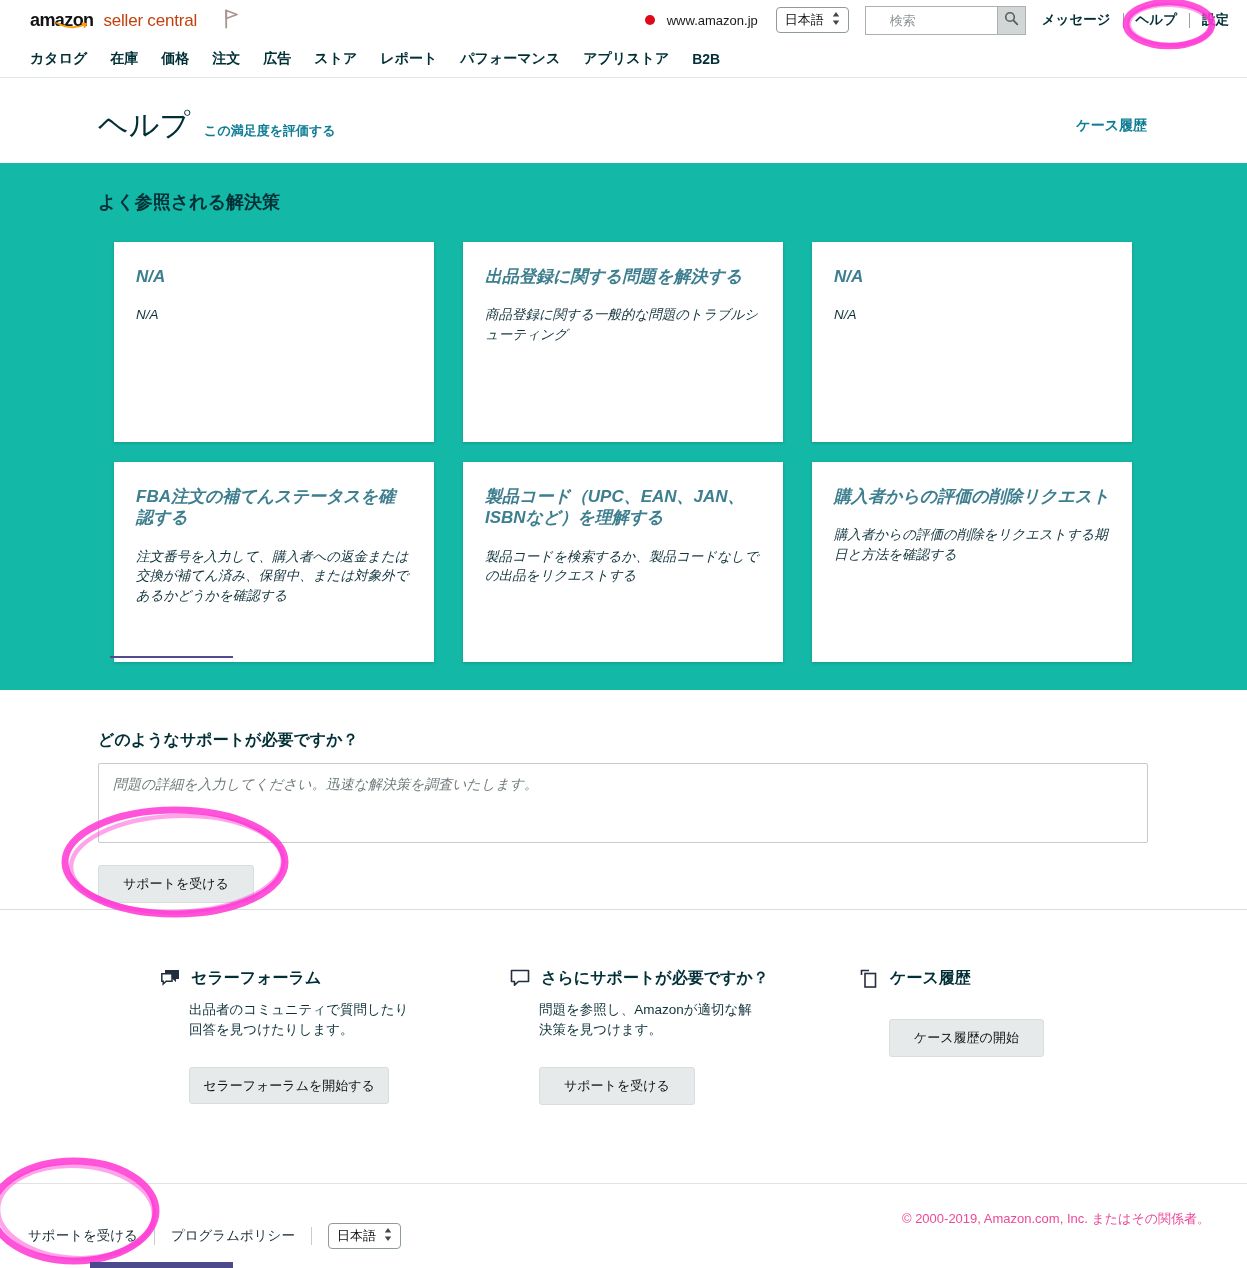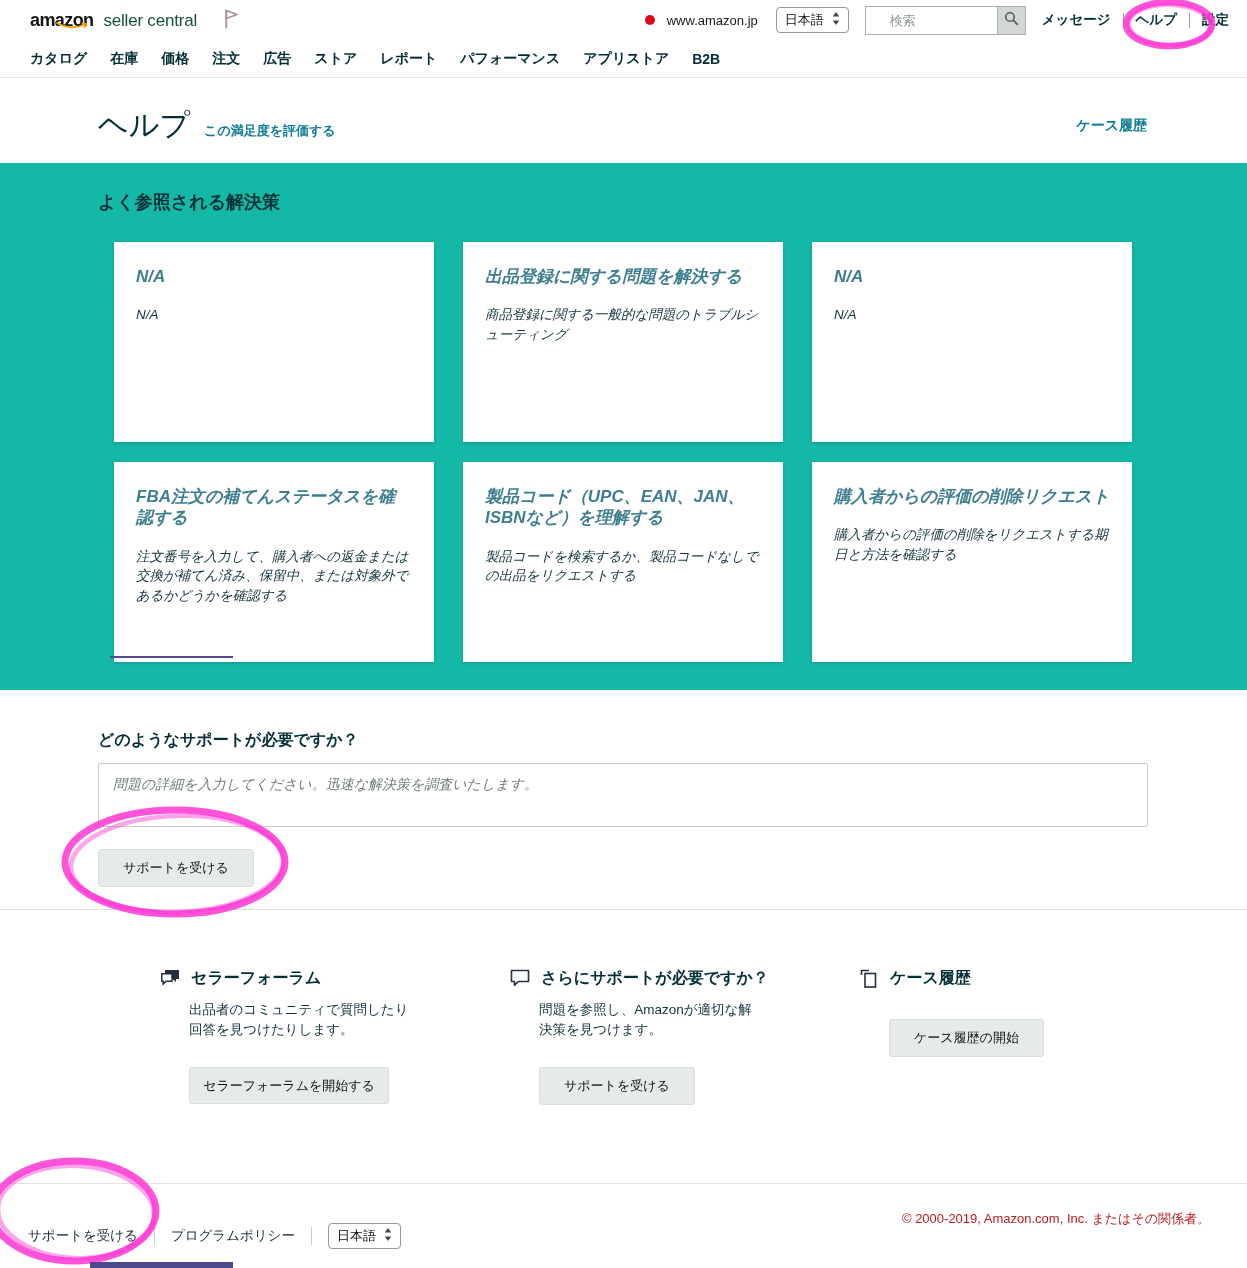--- a/index.html
+++ b/index.html
@@ -5,21 +5,21 @@
   * { margin:0; padding:0; box-sizing:border-box; }
   html,body { width:1247px; background:#fff; font-family:"Liberation Sans", sans-serif; color:#0f323a; }
   .page { position:relative; width:1247px; height:1268px; overflow:hidden; background:#fff; }
 
   
   .topbar { height:40px; display:flex; align-items:center; justify-content:space-between; padding:0 18px 0 30px; }
   .topbar-left { display:flex; align-items:center; gap:26px; }
   .logo { display:flex; align-items:baseline; gap:5px; cursor:pointer; }
   .logo-amazon { font-weight:800; font-size:18px; color:#131313; letter-spacing:-0.6px; position:relative; }
   .logo-amazon svg { position:absolute; left:2px; bottom:-4px; }
-  .logo-suffix { font-size:17px; color:#14532d; letter-spacing:-0.2px; }
+  .logo-suffix { font-size:17px; color:#c2410c; letter-spacing:-0.2px; }
   .topbar-right { display:flex; align-items:center; gap:12px; }
   .jp-flag { width:10px; height:10px; border-radius:50%; background:#de0a17; display:inline-block; }
   .marketplace { font-size:13px; color:#1a1a1a; margin-right:6px; }
   .selectbox { display:flex; align-items:center; gap:8px; border:1px solid #8f9a9a; border-radius:4px; padding:3px 8px; font-size:13px; color:#111; background:#fff; cursor:pointer; }
   .searchwrap { display:flex; align-items:stretch; margin:0 4px; }
   .searchwrap input { width:132px; height:29px; border:1px solid #a9b1b1; border-right:none; padding:0 24px; font-size:13px; color:#333; font-family:"Liberation Sans", sans-serif; }
   .searchwrap input::placeholder { color:#8b9394; }
   .search-btn { width:29px; height:29px; background:#d2d6d6; border:1px solid #a9b1b1; display:flex; align-items:center; justify-content:center; cursor:pointer; }
   .top-link { font-size:13.5px; font-weight:700; color:#002f36; text-decoration:none; cursor:pointer; white-space:nowrap; }
   .vsep { width:1px; height:15px; background:#9aa3a3; display:inline-block; }
@@ -39,40 +39,40 @@
   .solutions { height:527px; background:#14b8a6; padding:27px 0 0 98px; }
   .solutions-heading { font-size:18px; font-weight:800; color:#002f36; margin-bottom:28px; }
   .cards { margin-left:16px; display:grid; grid-template-columns:repeat(3,320px); column-gap:29px; row-gap:20px; }
   .card { position:relative; width:320px; height:200px; background:#fff; padding:24px 22px; box-shadow:0 1px 3px rgba(15,50,58,.22); cursor:pointer;font-style:italic; }
   .card h3 { font-size:17px; line-height:1.25; font-weight:700; color:#3d7e8f; margin-bottom:18px; }
   .card p { font-size:13.5px; line-height:1.45; color:#0f323a; }
 
   
   .support { height:220px; padding:40px 0 0 98px; border-bottom:1px solid #dcdcdc; }
   .support-heading { font-size:16px; font-weight:800; color:#002f36; margin-bottom:12px; }
-  .support textarea { width:1050px; height:64px; resize:none; border:1px solid #c4cccc; border-radius:2px; padding:12px 14px; font-size:14px; font-family:"Liberation Sans", sans-serif; color:#333; }
+  .support textarea { width:1050px; height:80px; resize:none; border:1px solid #c4cccc; border-radius:2px; padding:12px 14px; font-size:14px; font-family:"Liberation Sans", sans-serif; color:#333; }
   .support textarea::placeholder { font-style:italic; color:#6f7b7c; }
   .btn { display:inline-block; background:#e7eaea; border:1px solid #d8dddd; border-radius:3px; font-size:13px; color:#0f1111; padding:9px 24px; cursor:pointer; font-family:"Liberation Sans", sans-serif; text-align:center; }
   .support .btn { margin-top:18px; }
 
   
   .helpcols { height:273px; display:flex; padding:58px 0 0 160px; }
   .helpcol { width:350px; }
   .helpcol-head { display:flex; align-items:flex-start; gap:11px; }
   .helpcol-head h4 { font-size:16px; font-weight:800; color:#002f36; line-height:1.25; width:228px; }
   .helpcol-icon { margin-top:1px; flex:0 0 auto; }
   .helpcol p { margin:8px 0 0 29px; width:225px; font-size:13.5px; line-height:1.5; color:#0f323a; }
   .helpcol .btn { margin:26px 0 0 29px; }
   .btn-wide { width:200px; padding:8px 10px; line-height:1.5; }
 
   
   .footerbar { height:85px; border-top:1px solid #e2e2e2; position:relative; padding:20px 0 0 28px; display:flex; align-items:center; gap:16px; }
   .footer-link { font-size:13.5px; color:#22333b; text-decoration:none; cursor:pointer; white-space:nowrap; }
   .footerbar .vsep { background:#c7cccc; height:18px; }
-  .copyright { position:absolute; right:37px; top:26px; font-size:13px; color:#b91c1c;margin-left:40px; }
+  .copyright { position:absolute; right:37px; top:26px; font-size:13px; color:#ec4899;margin-left:40px; }
 
   
   .overlay { position:absolute; inset:0; pointer-events:none; z-index:50; }
 </style>
 </head>
 <body>
 
 <div class="page">
 
   <header class="topbar">

